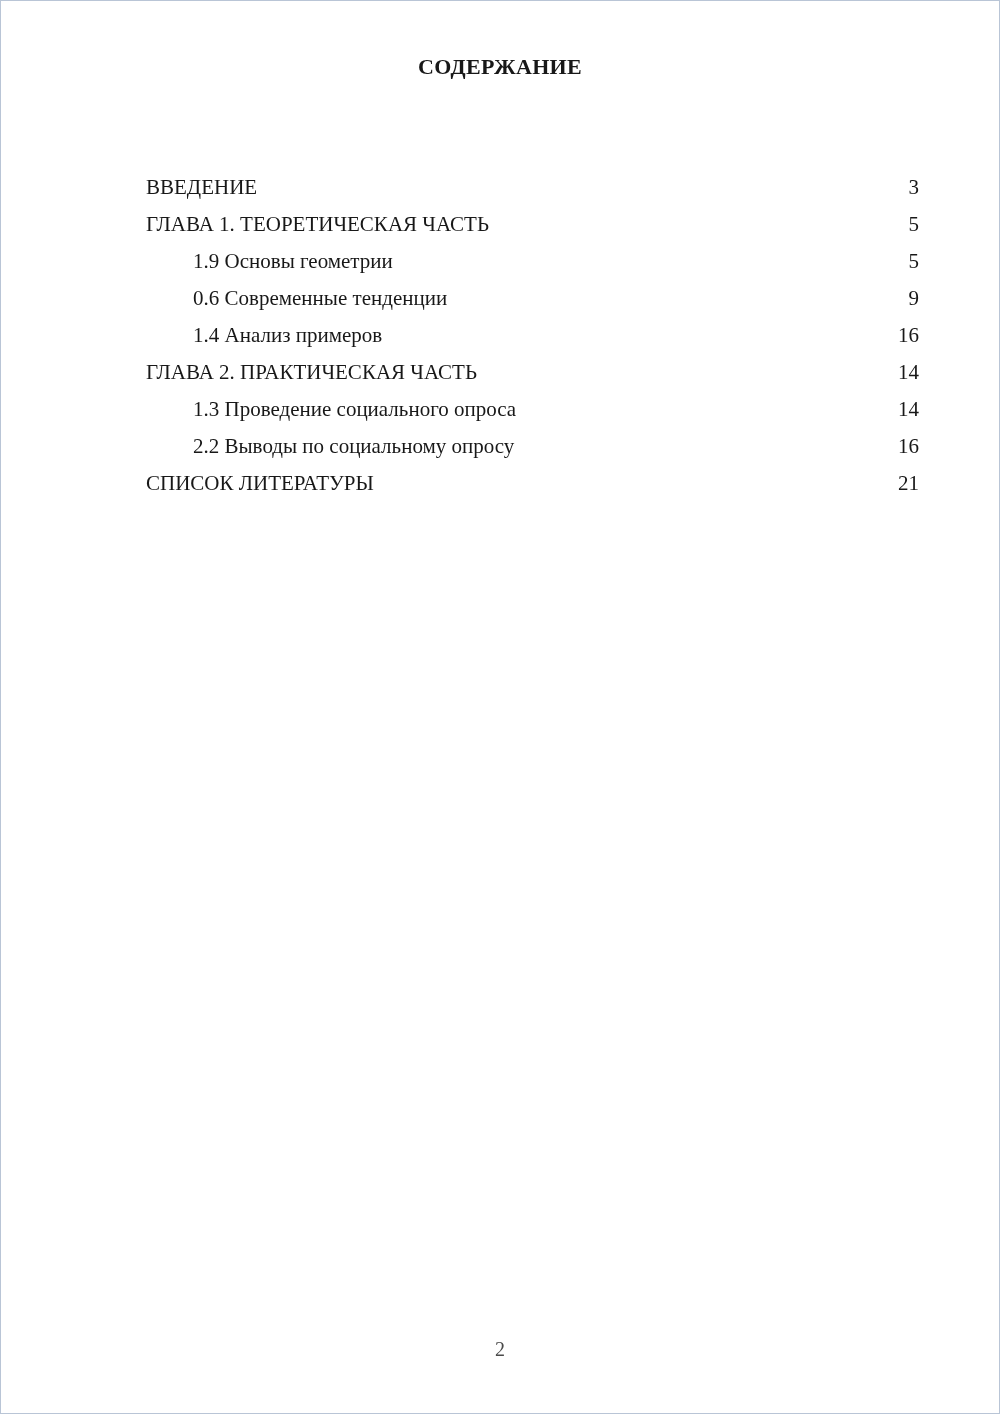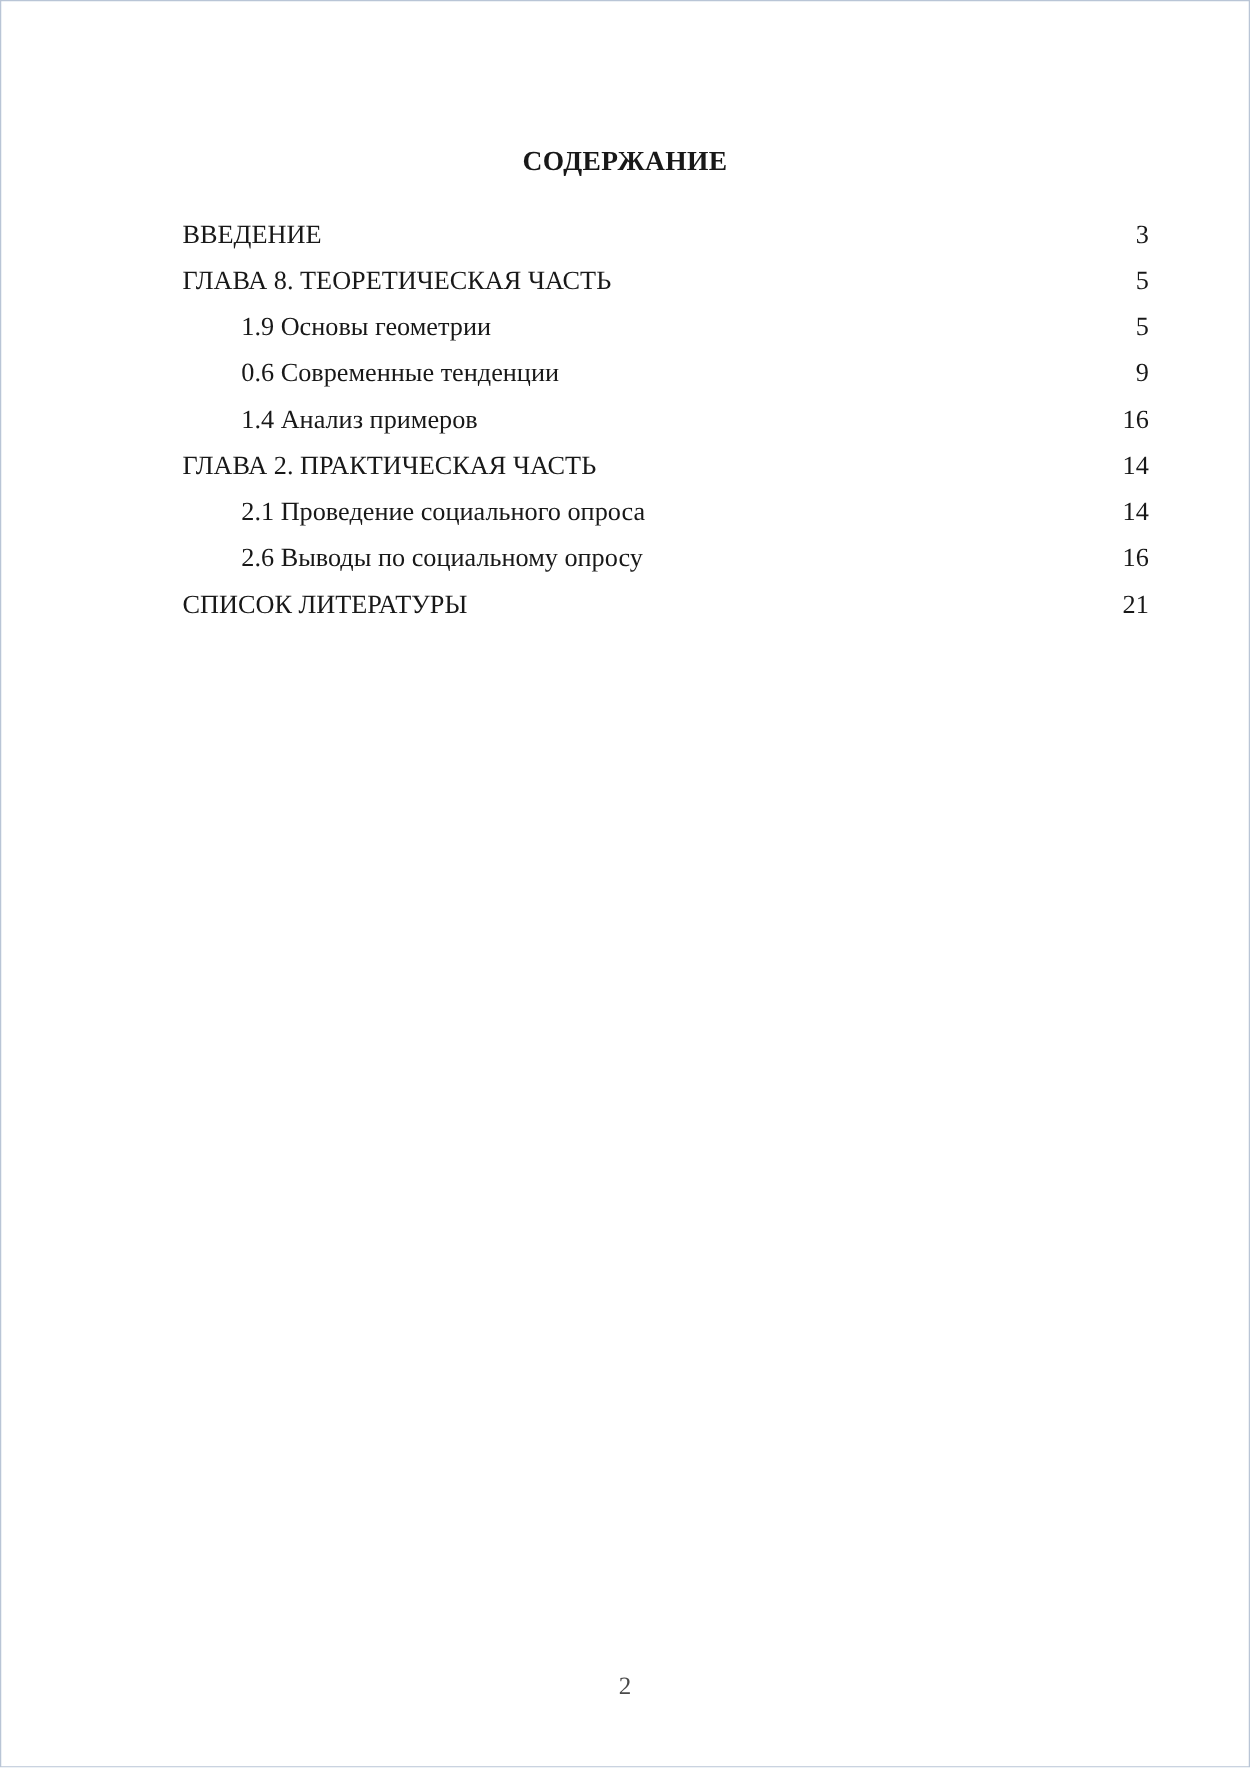--- a/index.html
+++ b/index.html
@@ -13,21 +13,21 @@
     height: 1414px;
     box-sizing: border-box;
     background: #ffffff;
     border: 1px solid #b9c5d6;
     font-family: "Liberation Serif", serif;
     color: #181818;
     overflow: hidden;
   }
   .doc-title {
     margin: 0;
-    padding-top: 115px;
+    padding-top: 53px;
     text-align: center;
     font-size: 22px;
     font-weight: bold;
     letter-spacing: 0.3px;
   }
   .toc {
     position: absolute;
     top: 168px;
     left: 145px;
     right: 80px;
@@ -68,45 +68,45 @@
 <div class="page">
 
   <h1 class="doc-title">СОДЕРЖАНИЕ</h1>
 
   <div class="toc" id="toc-list">
       <div class="toc-row level-0">
         <span class="toc-label">ВВЕДЕНИЕ</span>
         <span class="toc-page">3</span>
       </div>
       <div class="toc-row level-0">
-        <span class="toc-label">ГЛАВА 8. ТЕОРЕТИЧЕСКАЯ ЧАСТЬ</span>
+        <span class="toc-label">ГЛАВА 1. ТЕОРЕТИЧЕСКАЯ ЧАСТЬ</span>
         <span class="toc-page">5</span>
       </div>
       <div class="toc-row level-1">
         <span class="toc-label">1.9 Основы геометрии</span>
         <span class="toc-page">5</span>
       </div>
       <div class="toc-row level-1">
         <span class="toc-label">0.6 Современные тенденции</span>
         <span class="toc-page">9</span>
       </div>
       <div class="toc-row level-1">
         <span class="toc-label">1.4 Анализ примеров</span>
         <span class="toc-page">16</span>
       </div>
       <div class="toc-row level-0">
         <span class="toc-label">ГЛАВА 2. ПРАКТИЧЕСКАЯ ЧАСТЬ</span>
         <span class="toc-page">14</span>
       </div>
       <div class="toc-row level-1">
-        <span class="toc-label">2.1 Проведение социального опроса</span>
+        <span class="toc-label">1.3 Проведение социального опроса</span>
         <span class="toc-page">14</span>
       </div>
       <div class="toc-row level-1">
-        <span class="toc-label">2.6 Выводы по социальному опросу</span>
+        <span class="toc-label">2.2 Выводы по социальному опросу</span>
         <span class="toc-page">16</span>
       </div>
       <div class="toc-row level-0">
         <span class="toc-label">СПИСОК ЛИТЕРАТУРЫ</span>
         <span class="toc-page">21</span>
       </div>
     </div>
 
   <div class="page-footer">2</div>
 

